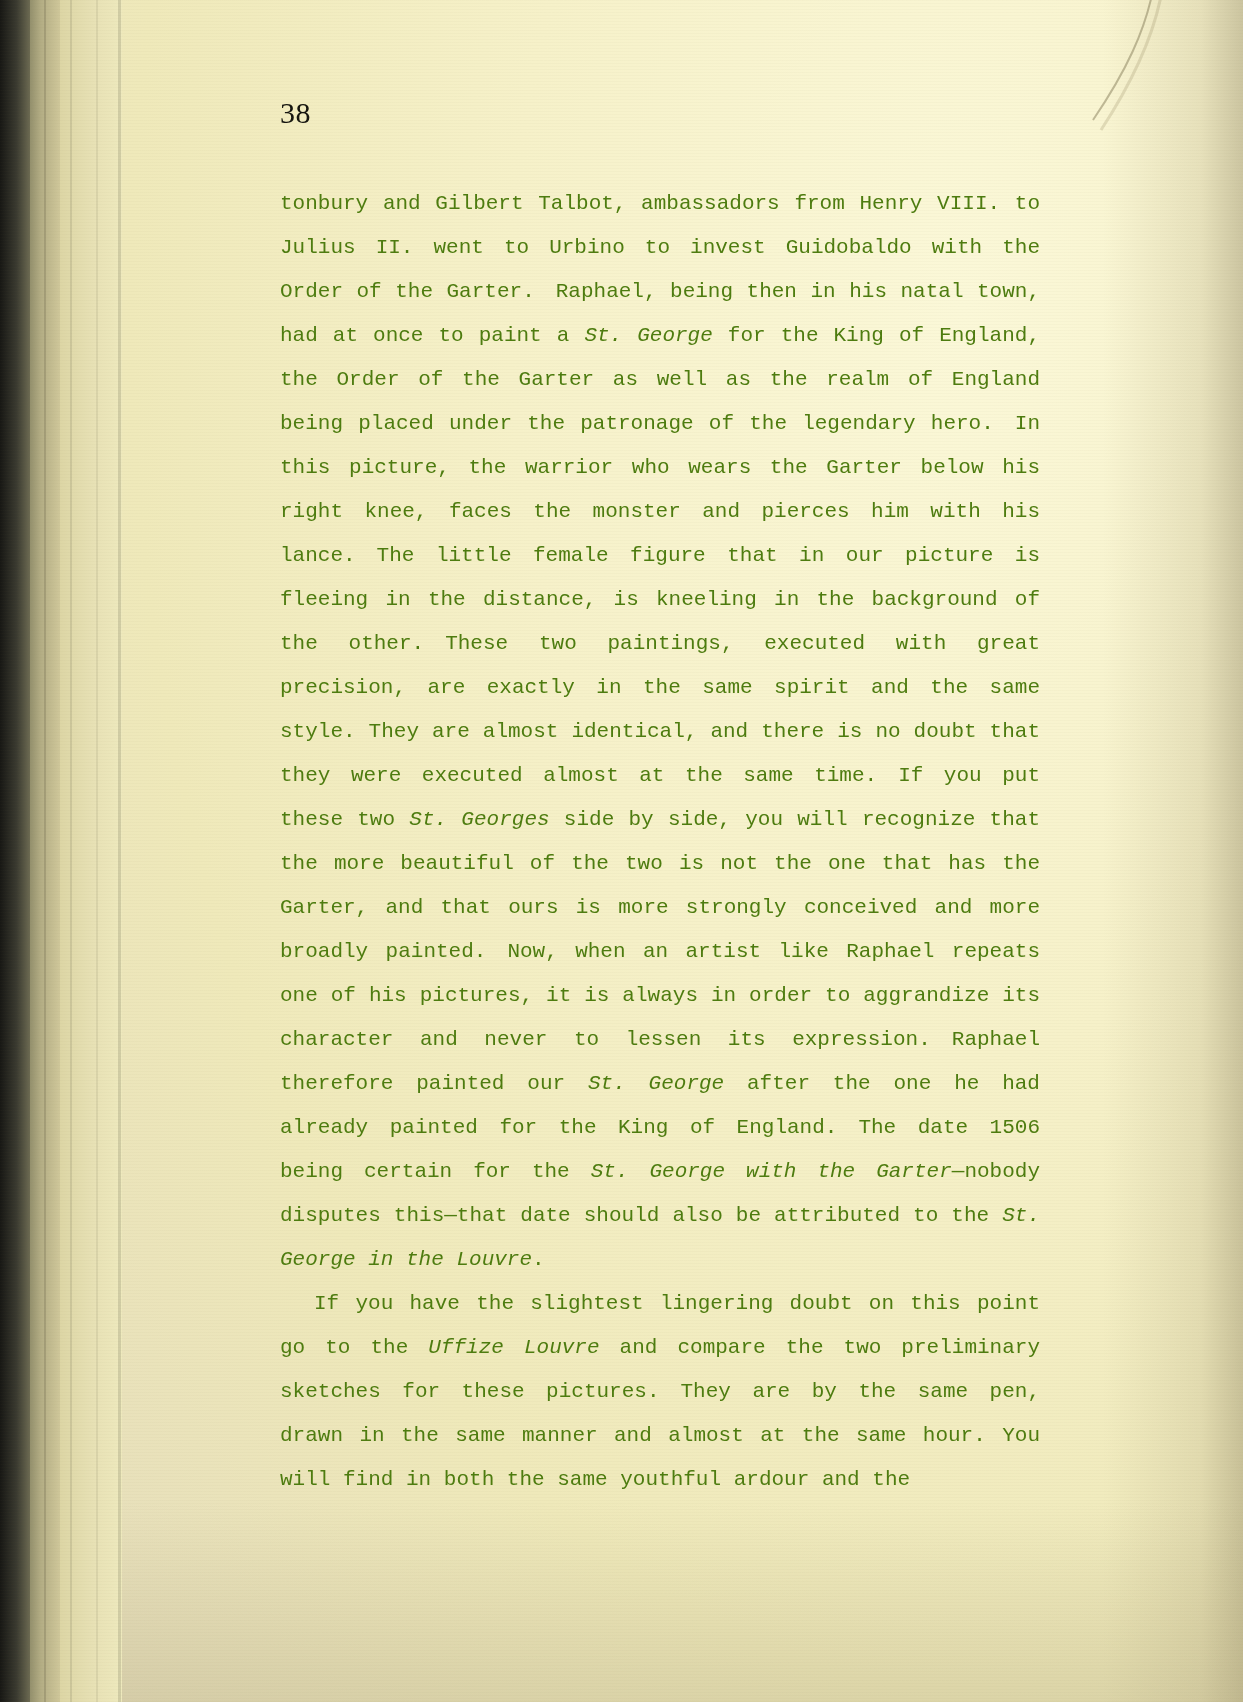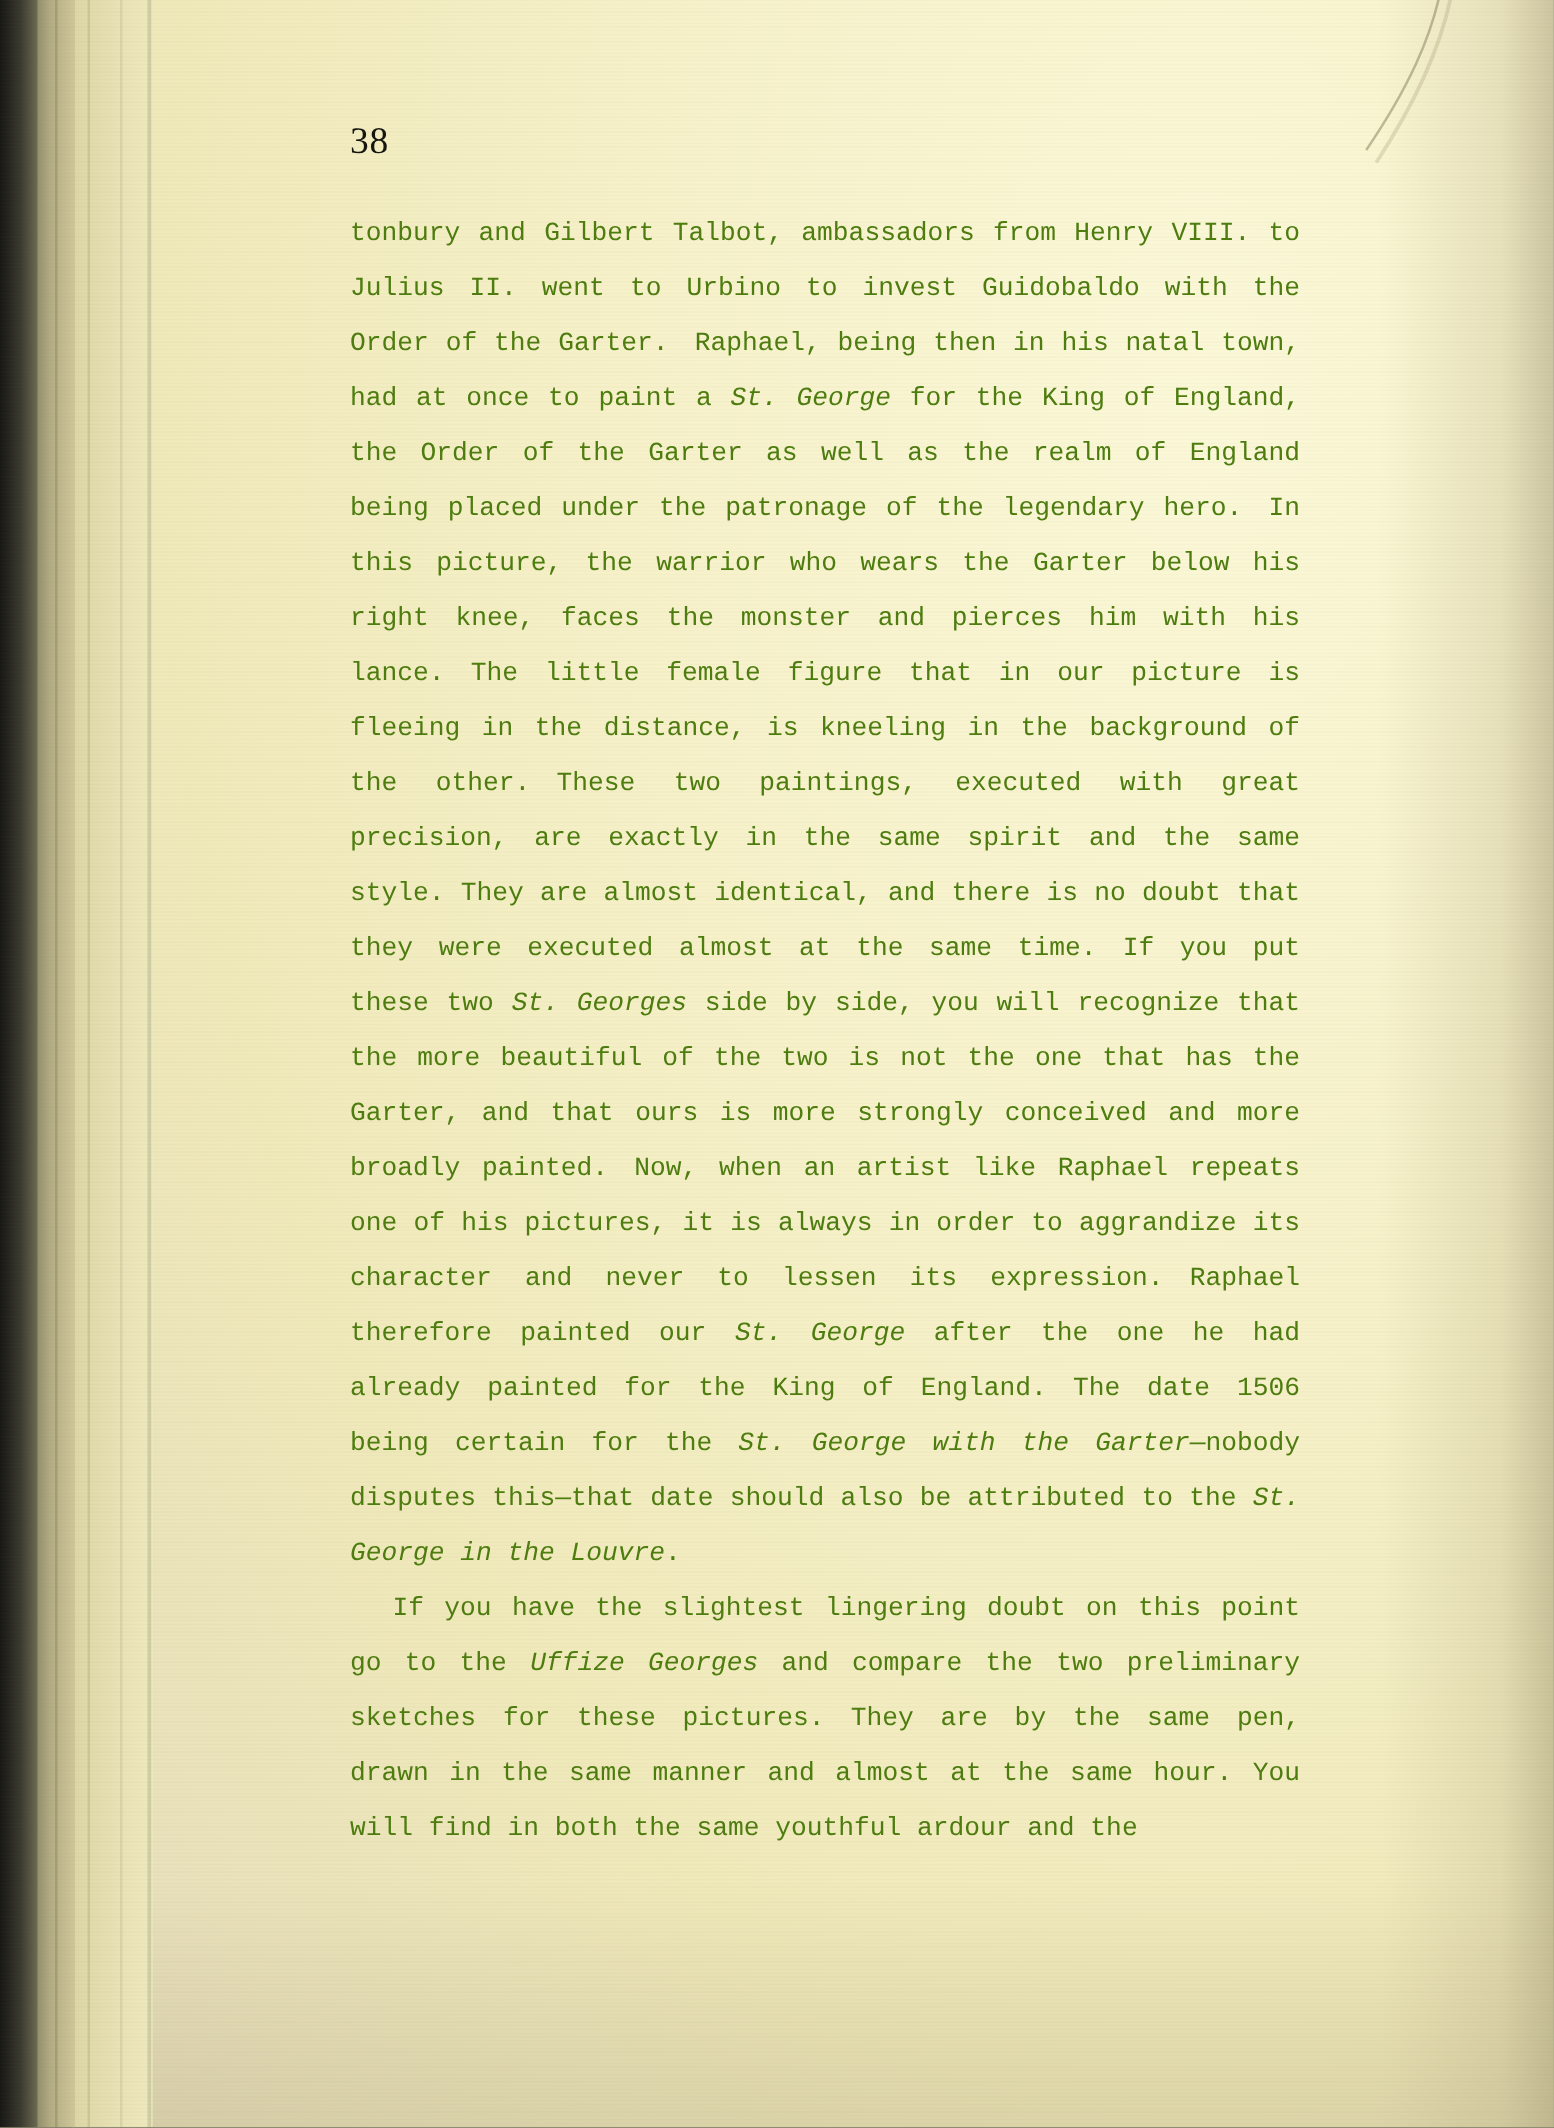--- a/index.html
+++ b/index.html
@@ -81,21 +81,21 @@
     position: absolute;
     left: 280px;
     top: 96px;
     width: 760px;
     z-index: 6;
     color: #14140f;
   }
   .page-header {
     display: flex;
     align-items: flex-end;
-    margin-bottom: 36px;
+    margin-bottom: 52px;
   }
   .folio {
     font-size: 30px;
     letter-spacing: 0.5px;
     font-family: "Liberation Serif", serif;
     color: #15150f;
     width: 130px;
   }
   .running-head {
     font-size: 22px;
@@ -155,19 +155,19 @@
   </svg>
 
   <div class="content">
 
     <div class="page-header">
       <div class="folio">38</div>
     </div>
 
     <div class="body-text">
       <p class="paragraph">tonbury and Gilbert Talbot, ambassadors from Henry VIII. to Julius II. went to Urbino to invest Guidobaldo with the Order of the Garter. Raphael, being then in his natal town, had at once to paint a <i>St. George</i> for the King of England, the Order of the Garter as well as the realm of England being placed under the patronage of the legendary hero. In this picture, the warrior who wears the Garter below his right knee, faces the monster and pierces him with his lance. The little female figure that in our picture is fleeing in the distance, is kneeling in the background of the other. These two paintings, executed with great precision, are exactly in the same spirit and the same style. They are almost identical, and there is no doubt that they were executed almost at the same time. If you put these two <i>St. Georges</i> side by side, you will recognize that the more beautiful of the two is not the one that has the Garter, and that ours is more strongly conceived and more broadly painted. Now, when an artist like Raphael repeats one of his pictures, it is always in order to aggrandize its character and never to lessen its expression. Raphael therefore painted our <i>St. George</i> after the one he had already painted for the King of England. The date 1506 being certain for the <i>St. George with the Garter</i>—nobody disputes this—that date should also be attributed to the <i>St. George in the Louvre</i>.</p>
-      <p class="paragraph indent">If you have the slightest lingering doubt on this point go to the <i>Uffize Georges</i> and compare the two preliminary sketches for these pictures. They are by the same pen, drawn in the same manner and almost at the same hour. You will find in both the same youthful ardour and the</p>
+      <p class="paragraph indent">If you have the slightest lingering doubt on this point go to the <i>Uffize Louvre</i> and compare the two preliminary sketches for these pictures. They are by the same pen, drawn in the same manner and almost at the same hour. You will find in both the same youthful ardour and the</p>
     </div>
 
   </div>
 
   <div class="noise"></div>
 </div>
 
 </body></html>

